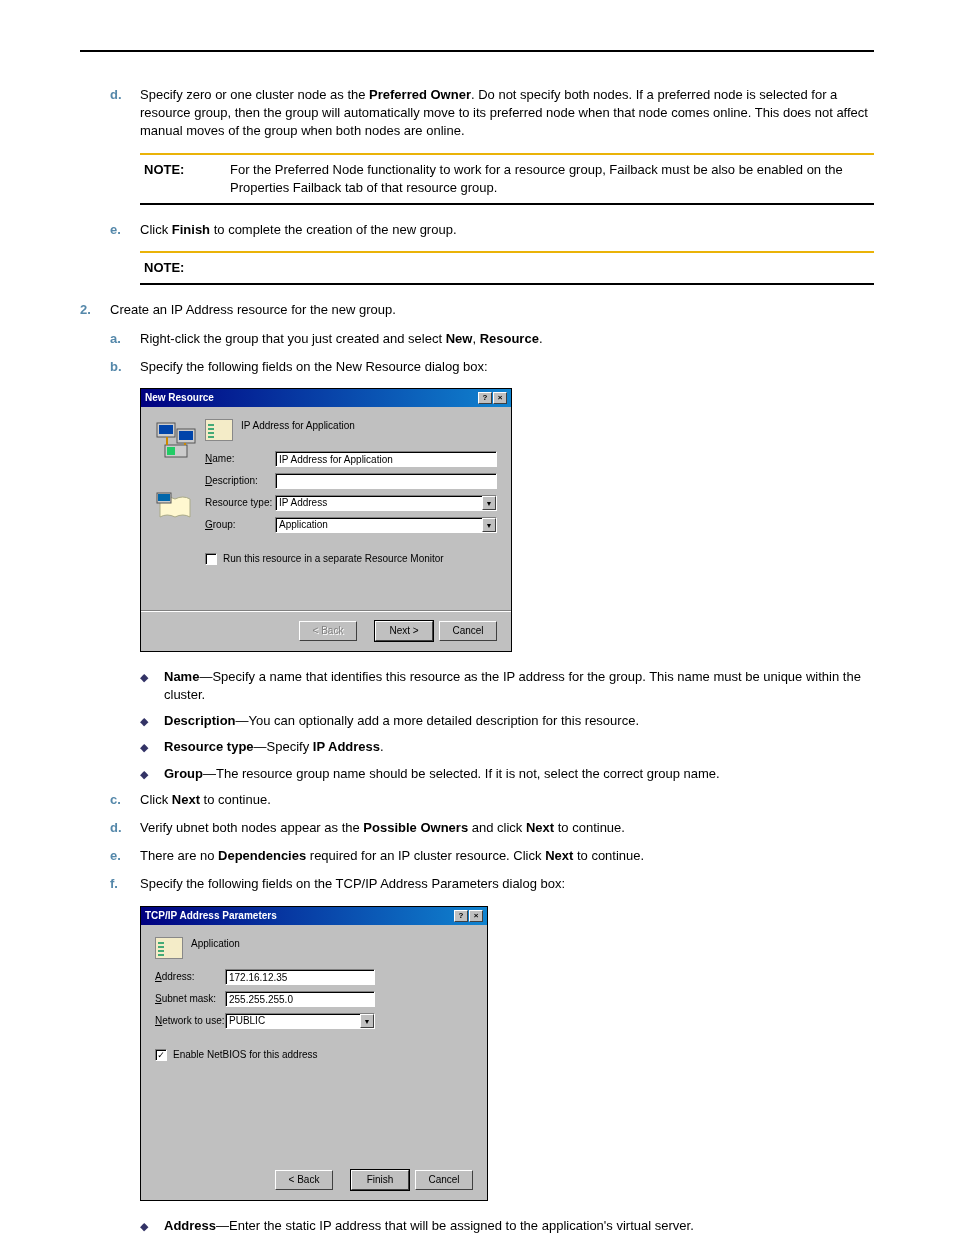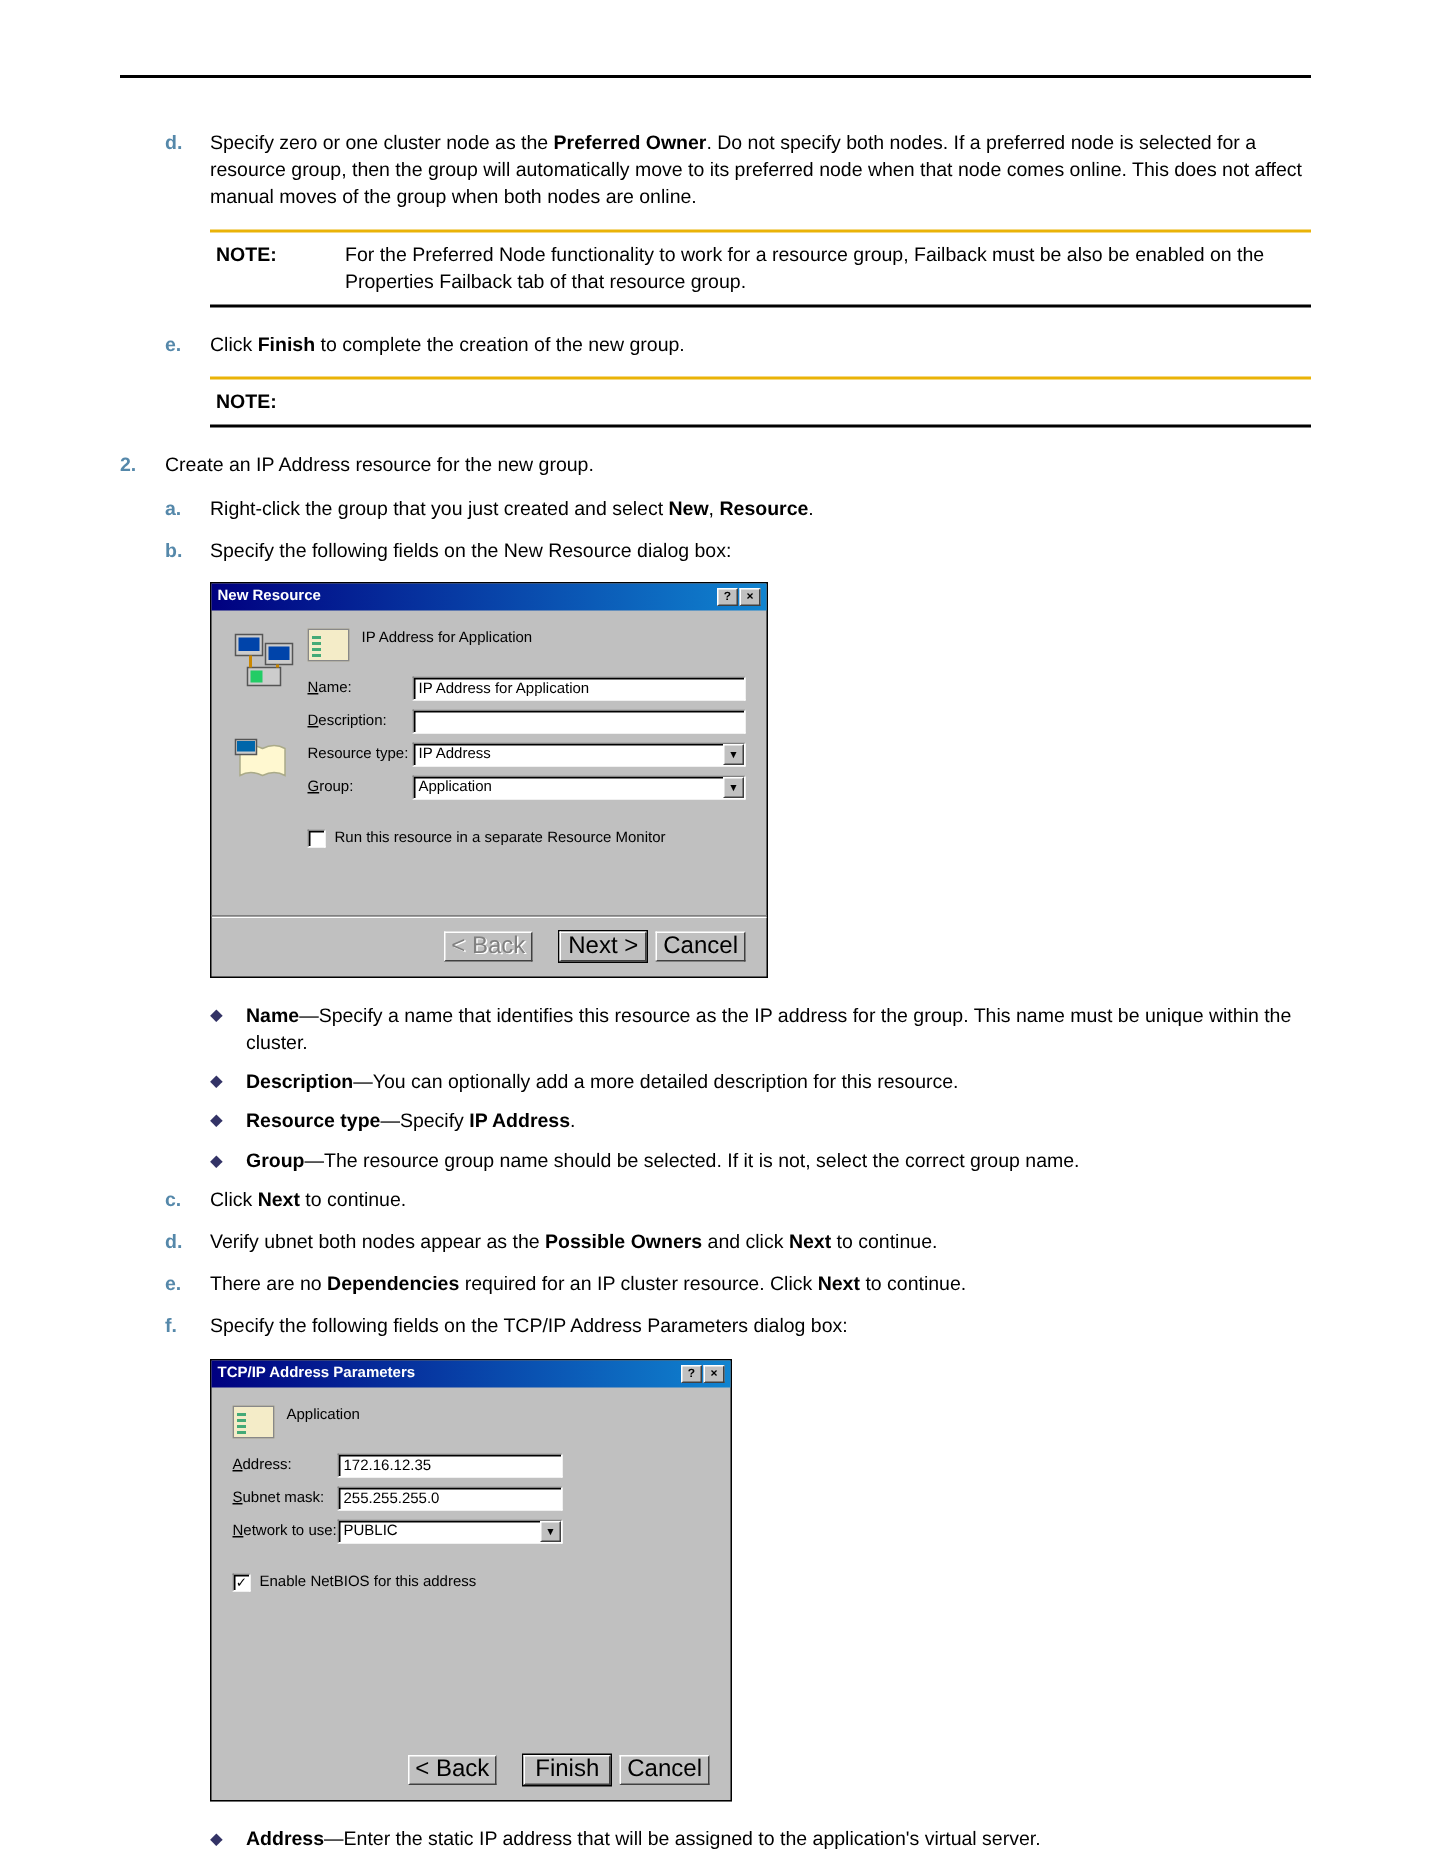--- a/index.html
+++ b/index.html
@@ -87,21 +87,21 @@
     background: #c0c0c0;
     border-top: 1px solid #fff; border-left: 1px solid #fff;
     border-bottom: 1px solid #404040; border-right: 1px solid #404040;
     margin: -1px -3px -1px 0;
     font-size: 7px; text-align: center; line-height: 14px;
   }
   .win-btn {
     background: #c0c0c0;
     border-top: 1px solid #fff; border-left: 1px solid #fff;
     border-bottom: 1px solid #404040; border-right: 1px solid #404040;
-    height: 20px; font-size: 16px; padding: 0 4px; min-width: 58px;
+    height: 20px; font-size: 10px; padding: 0 4px; min-width: 58px;
     text-align: center; line-height: 18px;
   }
   .win-btn.default { box-shadow: 0 0 0 1px #000; margin-left: 12px; }
   .win-btn.disabled { color: #808080; text-shadow: 1px 1px 0 #fff; }
   .btn-row {
     border-top: 1px solid #808080;
     box-shadow: inset 0 1px 0 #fff;
     padding: 10px 14px 10px 14px;
     display: flex; justify-content: flex-end; gap: 6px;
   }

